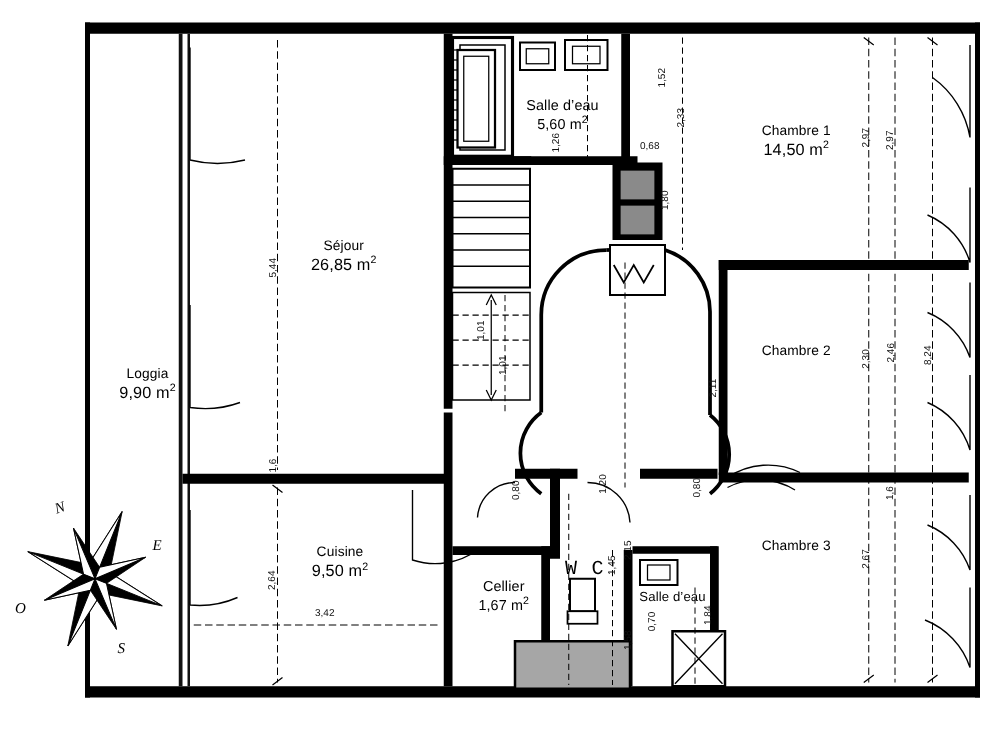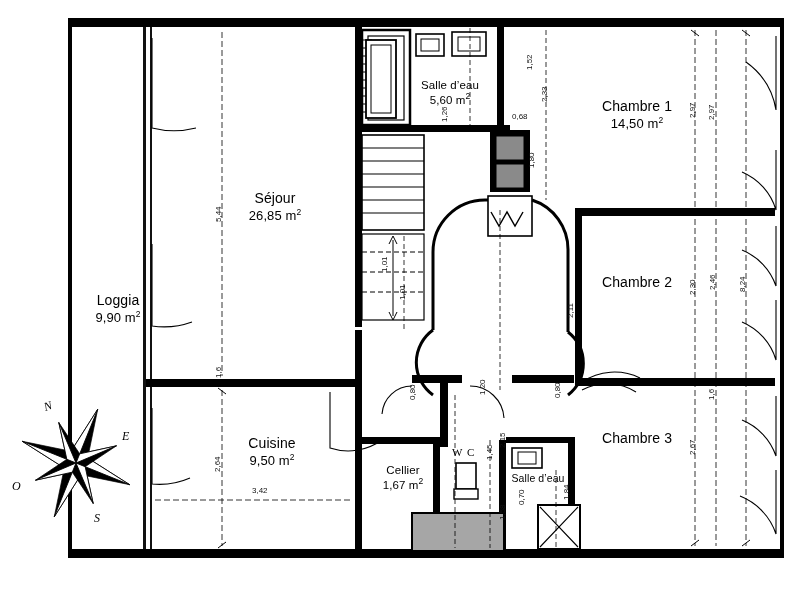--- a/index.html
+++ b/index.html
@@ -15,42 +15,42 @@
   
   .room-label{
     position:absolute;
     text-align:center;
     font-family:"Liberation Sans", sans-serif;
     color:#000;
     line-height:1.28;
     white-space:nowrap;
     pointer-events:none;
   }
-  .room-name{font-size:14px;letter-spacing:.1px;}
+  .room-name{font-size:11px;letter-spacing:.1px;}
   .room-area{font-size:13px;letter-spacing:.1px;}
   .room-area sup{font-size:8.5px;vertical-align:super;line-height:0;}
   .small .room-name,.small .room-area{font-size:11.5px;}
   .tiny .room-name{font-size:10.5px;}
 
   .dim{
     position:absolute;
     font-size:8px;
     font-family:"Liberation Sans", sans-serif;
     color:#111;
     white-space:nowrap;
     letter-spacing:0px;
     transform-origin:left top;
     pointer-events:none;
   }
   .dim.v{transform:rotate(-90deg);}
   .dim.h{transform:rotate(0deg);}
 
   .wc-label{
-    position:absolute;font-size:11px;letter-spacing:1px;
-    font-family:Liberation Serif, serif;white-space:nowrap;
+    position:absolute;font-size:16px;letter-spacing:1px;
+    font-family:Liberation Mono, monospace;white-space:nowrap;
   }
 
   
   #compass{position:absolute;left:6px;top:385px;width:140px;height:150px;}
   .compass-letter{
     position:absolute;font-family:"Liberation Serif", serif;
     font-size:12px;font-style:italic;color:#000;
   }
 </style>
 </head>

